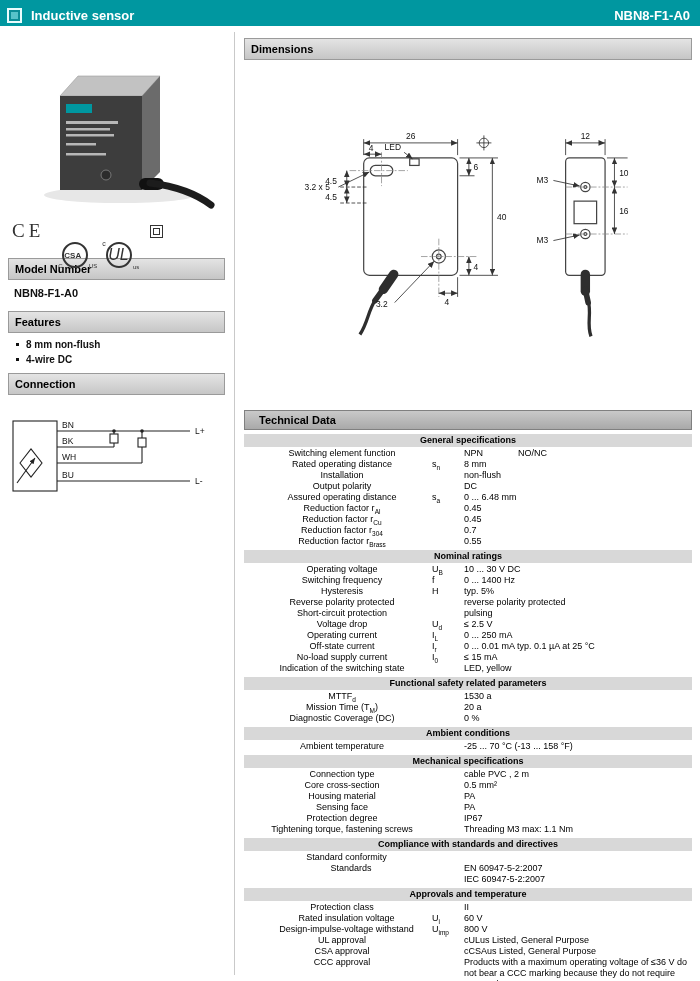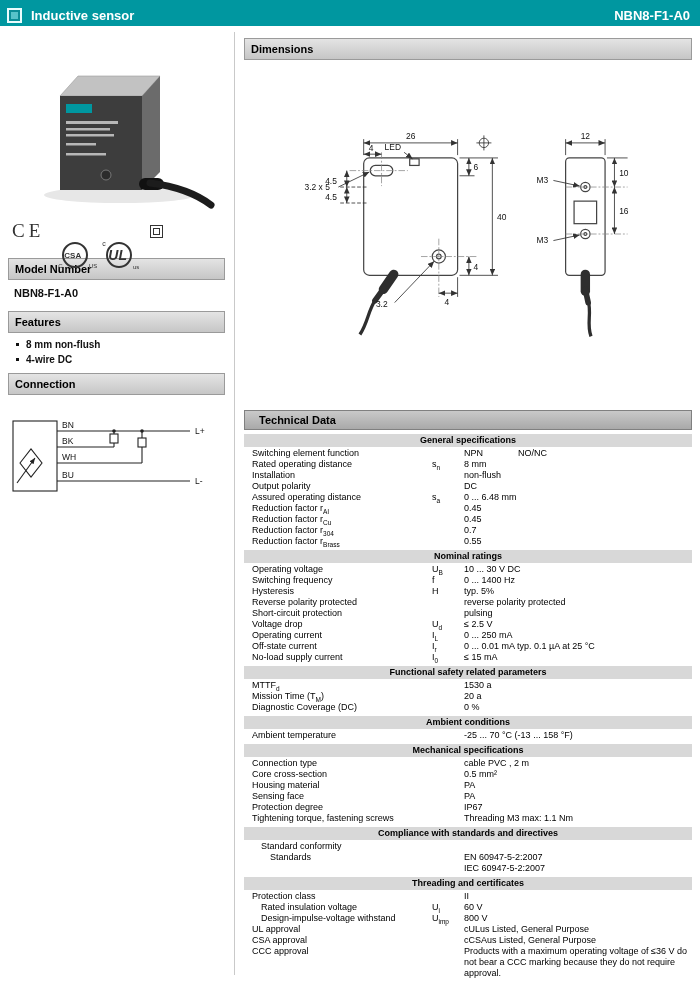--- a/index.html
+++ b/index.html
@@ -42,21 +42,21 @@
   .marks { display:flex; align-items:center; gap:18px; height:36px; padding:2px 4px 0 4px; margin-bottom:10px; }
   .ce { font-size:19px; letter-spacing:4px; color:#333; font-family:Liberation Serif, serif; }
   .csa, .ulm {
     position:relative; width:26px; height:26px; flex:none;
     border:2px solid #333; border-radius:50%;
     display:inline-flex; align-items:center; justify-content:flex-start;margin-top:48px;
   }
   .csa-main { font-size:8px; font-weight:bold; color:#333; }
   .csa-c { position:absolute; left:-6px; bottom:-3px; font-size:6px; color:#333; }
   .csa-us { position:absolute; right:-11px; bottom:-3px; font-size:6px; color:#333; }
-  .ul-main { font-size:14px; font-weight:bold; font-style:italic; color:#333; }
+  .ul-main { font-size:16px; font-weight:normal; font-style:italic; color:#333; }
   .ul-c { position:absolute; left:-6px; top:-4px; font-size:7px; color:#333; }
   .ul-us { position:absolute; right:-9px; bottom:-4px; font-size:6px; color:#333; }
   .sqmark { width:13px; height:13px; border:1.5px solid #333; position:relative; display:inline-block; flex:none; }
   .sqmark::after { content:""; position:absolute; inset:2px; border:1.5px solid #333; }
 
   .model-val { font-weight:bold; font-size:11px; padding:3px 6px 6px 6px; }
 
   .features { list-style:none; margin:2px 0 6px 0; padding:0 0 0 8px; }
   .features li { font-weight:bold; font-size:10px; line-height:15px; }
   .features li::before {
@@ -71,21 +71,21 @@
   .ct { font-size:8.5px; fill:#111; stroke:none; font-family:"Liberation Sans", sans-serif; }
 
   
   .td-table { margin-top:2px; font-size:9px; line-height:11px; color:#000; }
   .td-section {
     background:#d8d8d8; font-weight:bold; font-size:9px;
     padding:1px 4px; margin:3px 0 1px 0;text-align:center;
   }
   .td-section:first-child { margin-top:0; }
   .td-row { display:flex; align-items:flex-start; padding:0 4px 0 8px; }
-  .td-label { width:180px; flex:none; }
+  .td-label { width:180px; flex:none;text-align:center; }
   .ind1 .td-label { padding-left:9px; }
   .ind2 .td-label { padding-left:18px; }
   .td-sym { width:32px; flex:none; }
   .td-value { flex:1; white-space:pre-wrap; min-width:0; }
   sub { font-size:6.5px; line-height:0; }
 </style>
 </head>
 <body>
 
 <div class="page">
@@ -366,20 +366,25 @@
           <div class="td-row">
             <div class="td-label">Off-state current</div>
             <div class="td-sym">I<sub>r</sub></div>
             <div class="td-value">0 ... 0.01 mA typ. 0.1 µA at 25 °C</div>
           </div>
           <div class="td-row">
             <div class="td-label">No-load supply current</div>
             <div class="td-sym">I<sub>0</sub></div>
             <div class="td-value">≤ 15 mA</div>
           </div>
+          <div class="td-row">
+            <div class="td-label">Indication of the switching state</div>
+            <div class="td-sym"></div>
+            <div class="td-value">LED, yellow</div>
+          </div>
           <div class="td-section">Functional safety related parameters</div>
           <div class="td-row">
             <div class="td-label">MTTF<sub>d</sub></div>
             <div class="td-sym"></div>
             <div class="td-value">1530 a</div>
           </div>
           <div class="td-row">
             <div class="td-label">Mission Time (T<sub>M</sub>)</div>
             <div class="td-sym"></div>
             <div class="td-value">20 a</div>
@@ -430,21 +435,21 @@
           <div class="td-row ind1">
             <div class="td-label">Standard conformity</div>
             <div class="td-sym"></div>
             <div class="td-value"></div>
           </div>
           <div class="td-row ind2">
             <div class="td-label">Standards</div>
             <div class="td-sym"></div>
             <div class="td-value">EN 60947-5-2:2007<br>IEC 60947-5-2:2007</div>
           </div>
-          <div class="td-section">Threading and certificates</div>
+          <div class="td-section">Approvals and temperature</div>
           <div class="td-row">
             <div class="td-label">Protection class</div>
             <div class="td-sym"></div>
             <div class="td-value">II</div>
           </div>
           <div class="td-row ind1">
             <div class="td-label">Rated insulation voltage</div>
             <div class="td-sym">U<sub>i</sub></div>
             <div class="td-value">60 V</div>
           </div>

